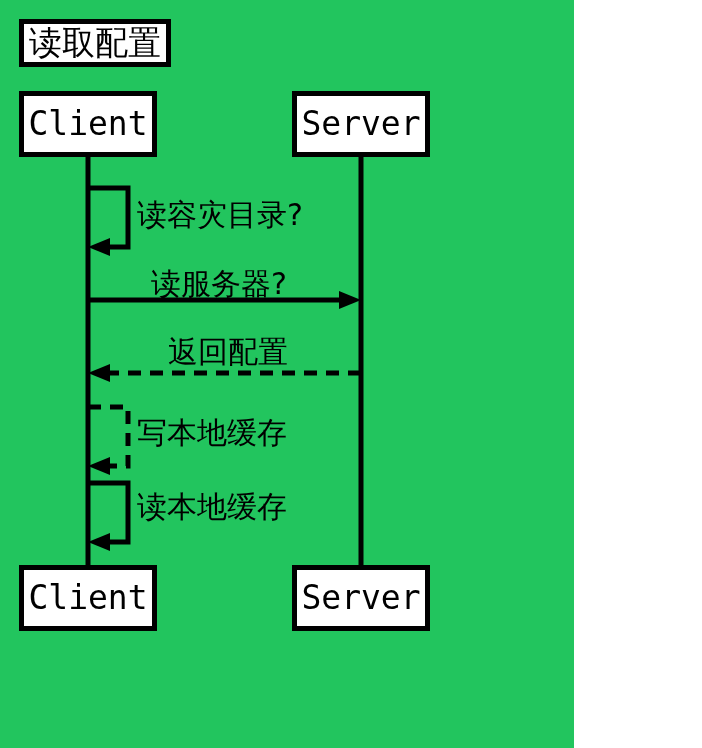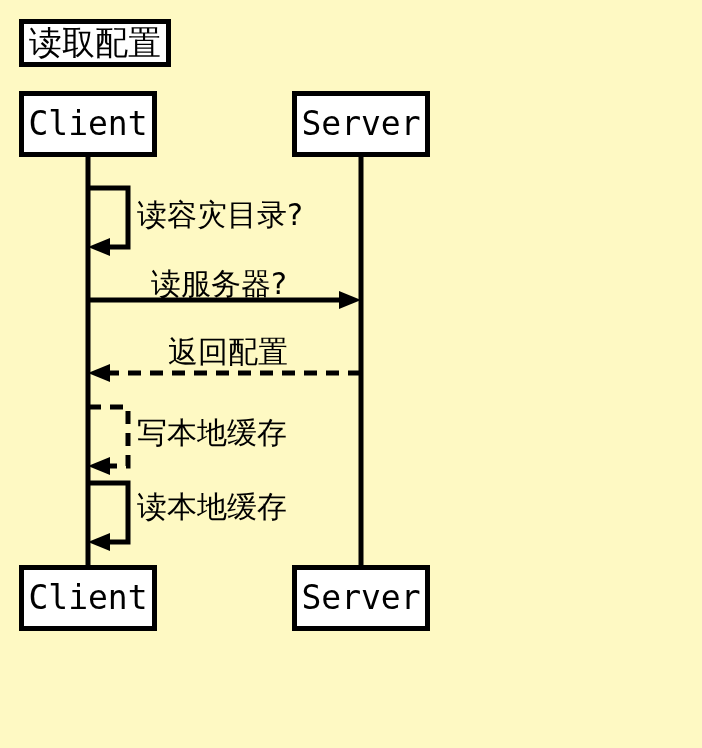--- a/index.html
+++ b/index.html
@@ -8,23 +8,23 @@
     background: #ffffff;
   }
   body {
     width: 702px;
     height: 748px;
     font-family: "DejaVu Sans", sans-serif;
     overflow: hidden;
   }
   #diagram-root {
     position: relative;
-    width: 702px;
+    width: 574px;
     height: 748px;
-    background: #fef9c3;
+    background: #22c55e;
   }
   svg.diagram-svg {
     position: absolute;
     left: 0;
     top: 0;
     width: 702px;
     height: 748px;
     display: block;
   }
   .box-rect {

